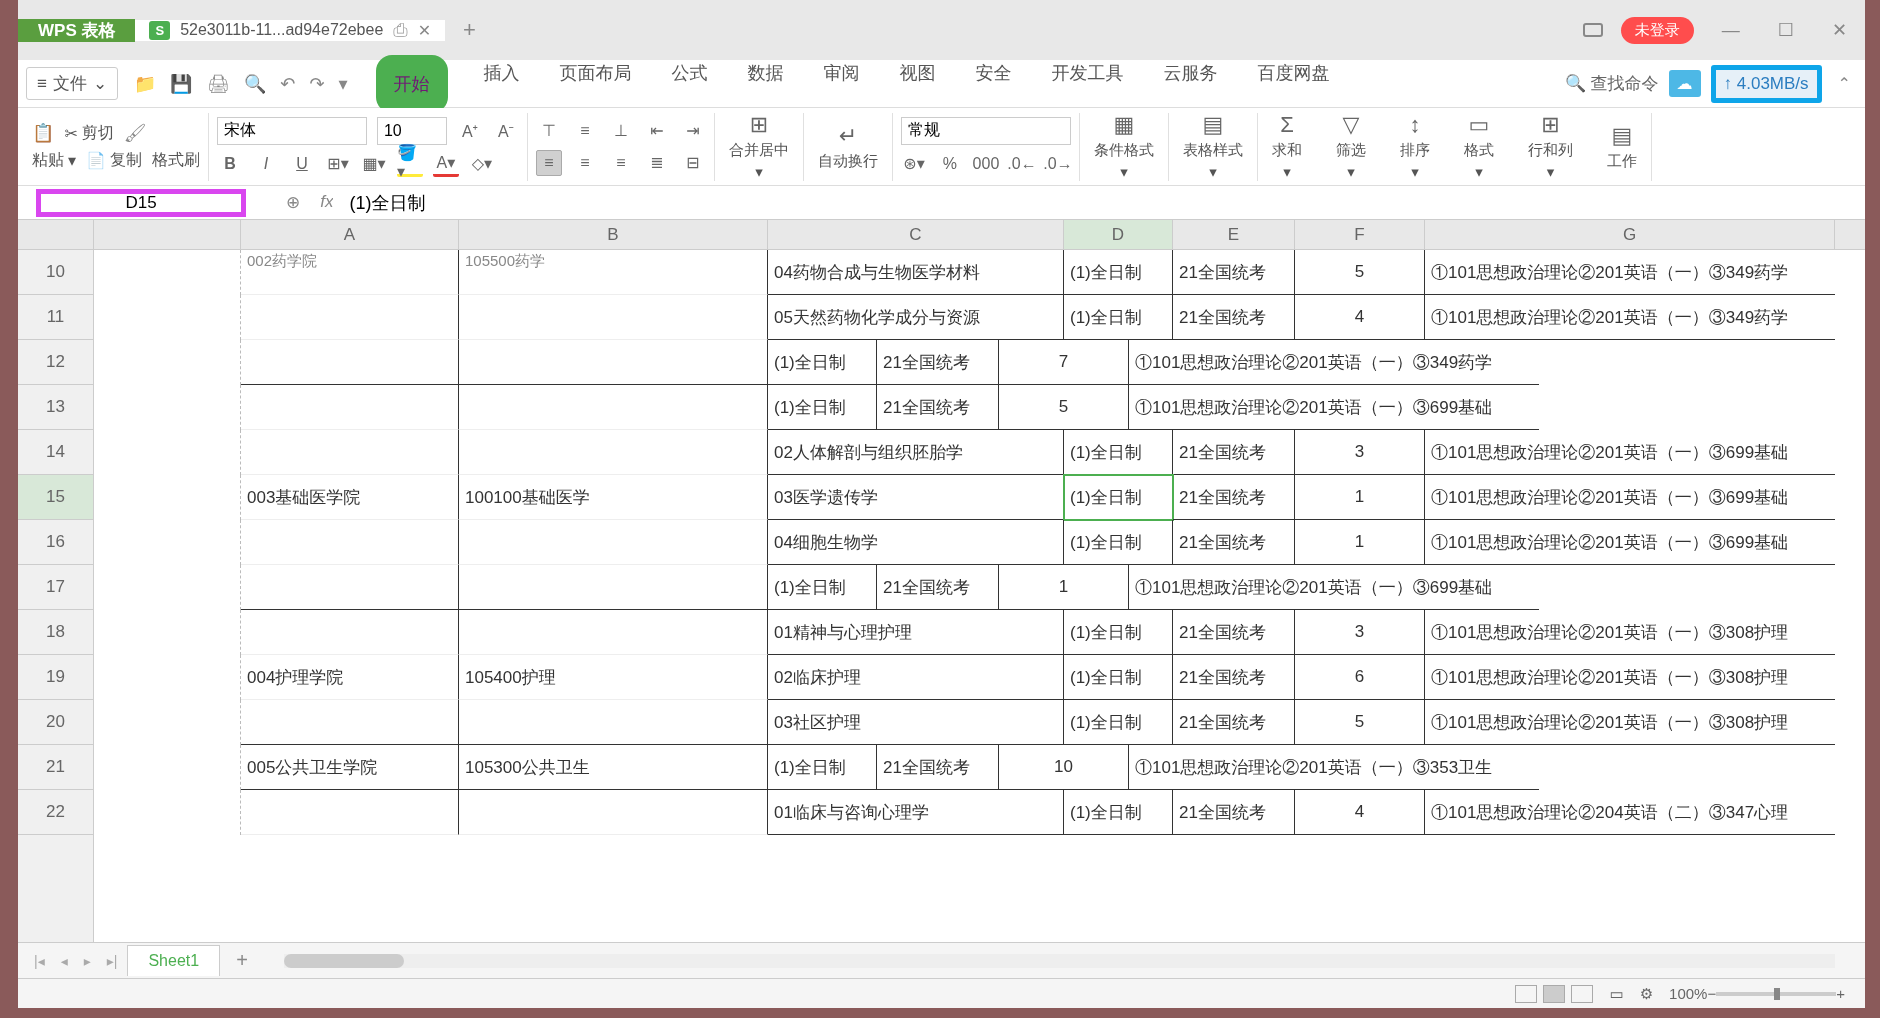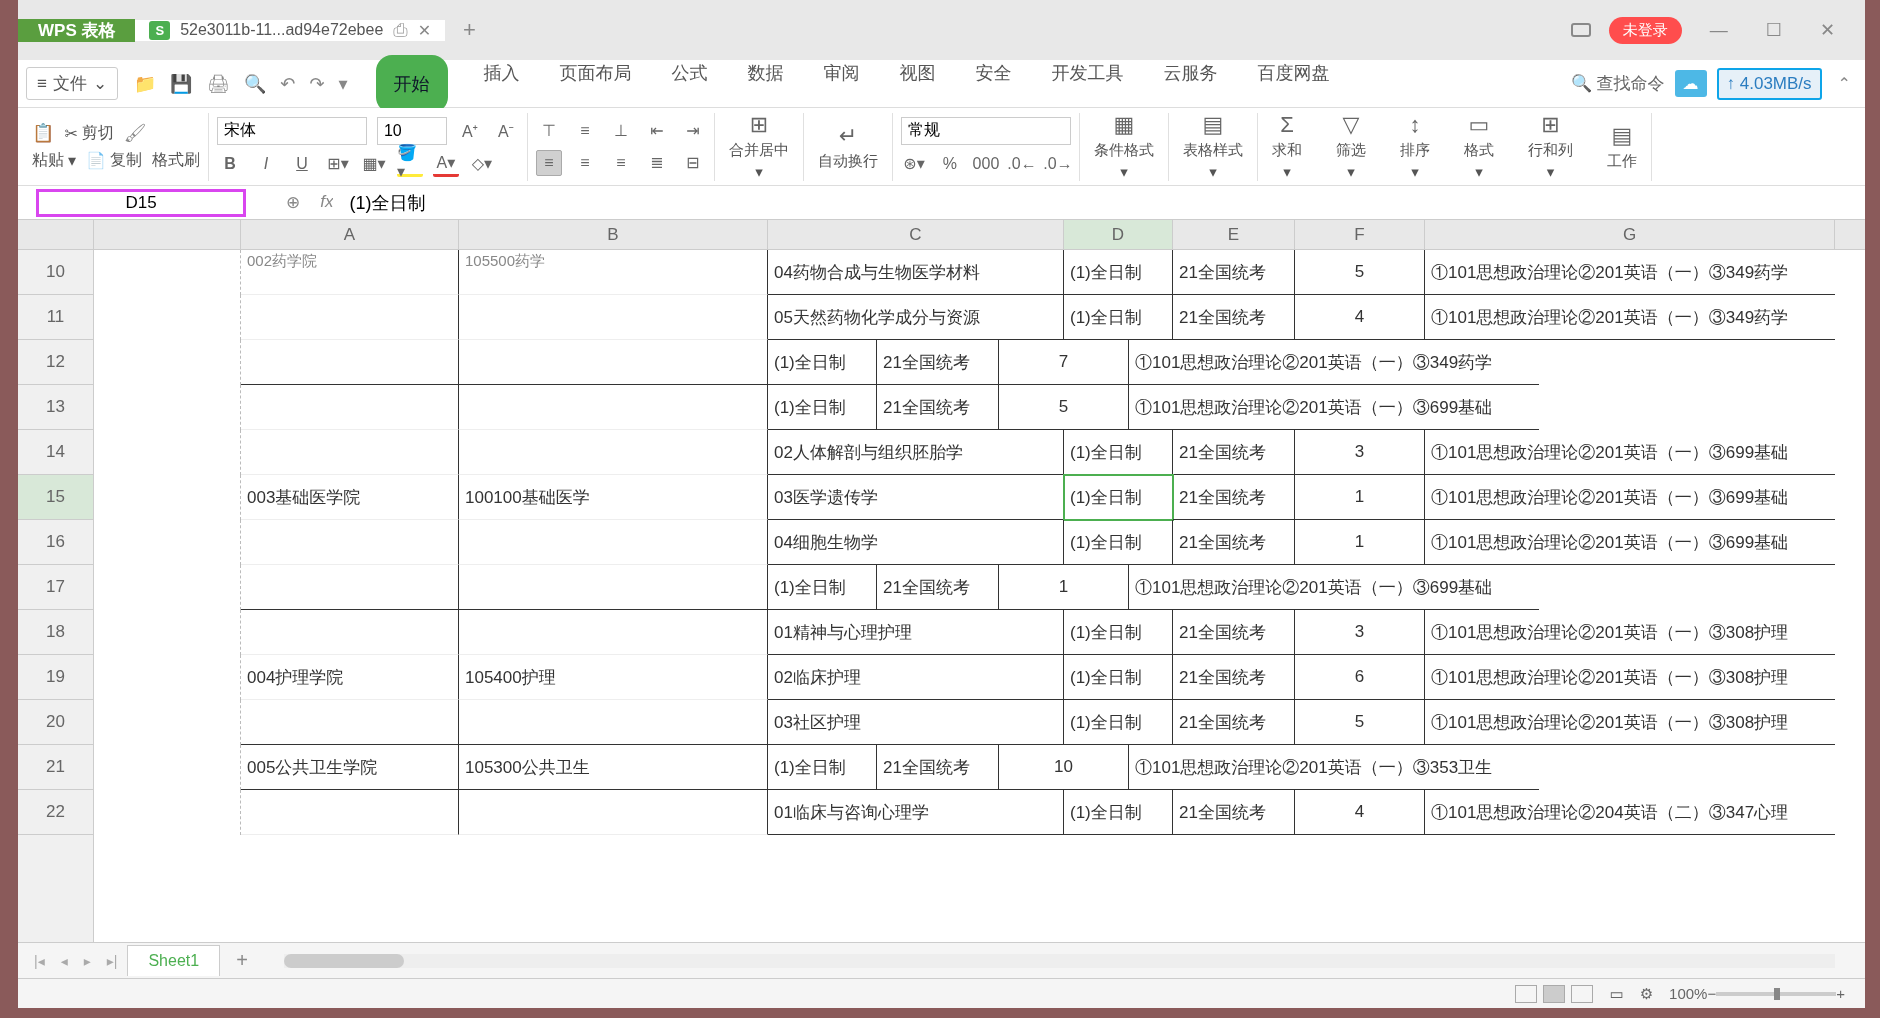--- a/index.html
+++ b/index.html
@@ -5,53 +5,53 @@
 * { margin: 0; padding: 0; box-sizing: border-box; font-family: "Microsoft YaHei", sans-serif; }
 body { background: #8a5a5a; width: 1880px; height: 1018px; overflow: hidden; position: relative; }
 .app-window { position: absolute; left: 18px; top: 0; width: 1847px; height: 1008px; background: #fff; display: flex; flex-direction: column; }
 .titlebar { height: 60px; background: #e8e8e8; display: flex; align-items: center; }
 .app-label { background: #5a9e3f; color: #fff; padding: 0 20px; display: flex; align-items: center; font-size: 17px; font-weight: bold; }
 .tab-active { background: #fff; display: flex; align-items: center; padding: 0 14px; font-size: 16px; color: #555; gap: 10px; }
 .tab-active .badge { background: #4caf50; color: #fff; font-size: 13px; padding: 2px 6px; border-radius: 3px; font-weight: bold; }
 .tab-corp { color: #999; font-size: 18px; }
 .tab-close { color: #888; font-size: 16px; cursor: pointer; }
 .tab-add { display: flex; align-items: center; padding: 0 18px; color: #888; font-size: 22px; cursor: pointer; }
-.title-right { margin-left: auto; display: flex; align-items: center; gap: 18px; padding-right: 20px; }
+.title-right { margin-left: auto; display: flex; align-items: center; gap: 18px; padding-right: 8px; }
 .win-btn { color: #888; font-size: 18px; padding: 4px 10px; cursor: pointer; }
 .login-badge { background: #ff4d4d; color: #fff; padding: 4px 14px; border-radius: 14px; font-size: 15px; }
 .device-icon { width: 20px; height: 14px; border: 2px solid #888; border-radius: 3px; }
 
 .menubar { height: 48px; background: #fff; border-bottom: 1px solid #ddd; display: flex; align-items: center; padding: 0 8px; }
 .file-menu { display: flex; align-items: center; gap: 6px; border: 1px solid #ccc; padding: 4px 10px; border-radius: 3px; font-size: 17px; color: #555; cursor: pointer; }
 .qat { display: flex; gap: 10px; margin-left: 14px; }
 .qat-item { color: #888; font-size: 18px; cursor: pointer; padding: 2px; }
 .menu-tabs { display: flex; gap: 32px; margin-left: 26px; font-size: 18px; color: #555; }
 .menu-tab { cursor: pointer; padding: 6px 4px; }
-.menu-tab.active { background: #4caf50; color: #0f172a; padding: 17px 18px; border-radius: 16px; }
+.menu-tab.active { background: #4caf50; color: #701a75; padding: 17px 18px; border-radius: 16px; }
 .menubar-right { margin-left: auto; display: flex; align-items: center; gap: 10px; }
 .search-cmd { display: flex; align-items: center; gap: 4px; color: #666; font-size: 17px; cursor: pointer; }
 .cloud-icon { background: #4db8e6; color: #fff; padding: 4px 8px; border-radius: 3px; font-size: 16px; }
-.net-speed { background: #e6f0f8; border: 2px solid #0ea5e9; color: #2b7dc0; padding: 4px 8px; font-size: 17px; border-radius: 3px; }
+.net-speed { background: #e6f0f8; border: 5px solid #0ea5e9; color: #2b7dc0; padding: 4px 8px; font-size: 17px; border-radius: 3px; }
 .chevron-icon { color: #888; font-size: 16px; padding: 0 6px; cursor: pointer; }
 
 .ribbon { height: 78px; background: #fff; border-bottom: 1px solid #ddd; display: flex; align-items: center; padding: 0 6px; overflow: hidden; }
 .ribbon-group { display: flex; flex-direction: column; gap: 6px; padding: 0 8px; border-right: 1px solid #e0e0e0; height: 68px; justify-content: center; }
 .ribbon-row { display: flex; gap: 10px; align-items: center; }
 .rb-btn { display: flex; align-items: center; gap: 4px; font-size: 16px; color: #555; cursor: pointer; }
 .rb-icon { color: #888; font-size: 18px; }
 .font-select { width: 150px; height: 28px; border: 1px solid #ccc; font-size: 16px; padding: 0 6px; }
 .size-select { width: 70px; height: 28px; border: 1px solid #ccc; font-size: 16px; padding: 0 6px; }
 .fmt-btn { width: 26px; height: 26px; display: flex; align-items: center; justify-content: center; font-size: 16px; color: #666; cursor: pointer; border-radius: 2px; }
 .fmt-btn.sel { background: #d0d0d0; border: 1px solid #aaa; }
 .num-select { width: 170px; height: 28px; border: 1px solid #ccc; font-size: 16px; padding: 0 6px; }
 .big-btn { display: flex; flex-direction: column; align-items: center; gap: 3px; font-size: 15px; color: #555; cursor: pointer; padding: 0 6px; }
 .big-btn .bicon { font-size: 22px; color: #666; }
 
 .formula-bar { height: 34px; background: #fff; border-bottom: 1px solid #ccc; display: flex; align-items: center; }
-.name-box { width: 210px; height: 28px; border: 3px solid #d946ef; font-size: 17px; text-align: center; margin-left: 18px; }
+.name-box { width: 210px; height: 28px; border: 5px solid #d946ef; font-size: 17px; text-align: center; margin-left: 18px; }
 .fx-icons { display: flex; gap: 20px; margin-left: 40px; color: #888; font-size: 17px; }
 .fx-icons span { cursor: pointer; }
 .formula-input { flex: 1; border: none; font-size: 18px; padding: 0 16px; outline: none; }
 
 .grid-area { flex: 1; display: flex; background: #fff; overflow: hidden; position: relative; }
 .row-hdr-col { width: 76px; background: #f0f0f0; border-right: 1px solid #ccc; }
 .corner { height: 30px; border-bottom: 1px solid #ccc; background: #e8e8e8; }
 .row-hdr { height: 45px; border-bottom: 1px solid #ccc; display: flex; align-items: center; justify-content: center; font-size: 17px; color: #666; }
 .row-hdr.sel { background: #d8e8d8; }
 .grid-body { flex: 1; overflow: hidden; }

